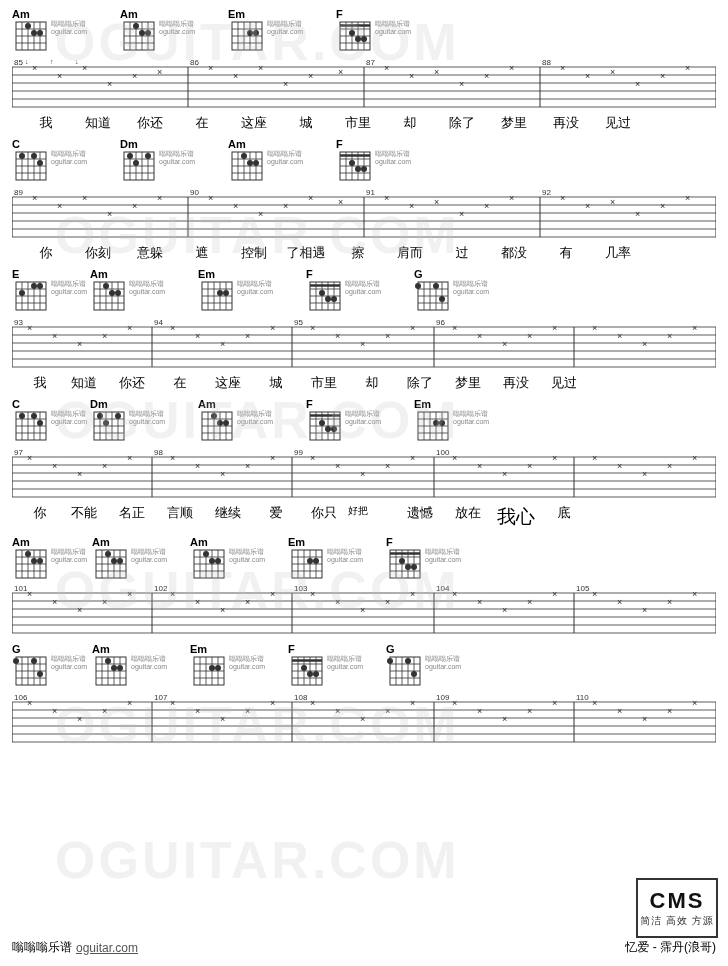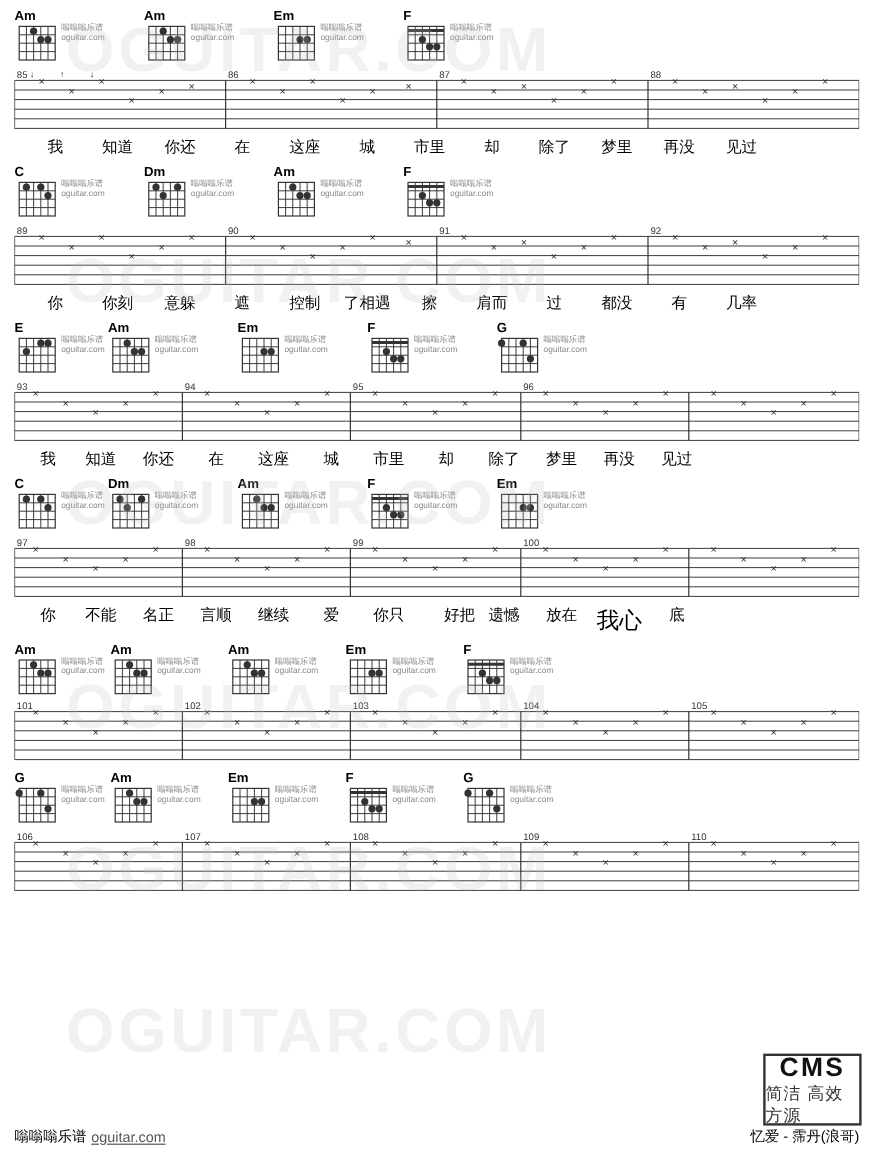--- a/index.html
+++ b/index.html
@@ -645,21 +645,21 @@
       <text x="680" y="14" font-size="9" fill="#333">×</text>
     </svg>
     <div style="display:flex;gap:0;padding-left:8px;margin-bottom:0;">
       <span style="display:inline-block;width:40px;text-align:center;font-size:13px;">你</span>
       <span style="display:inline-block;width:48px;text-align:center;font-size:13px;">不能</span>
       <span style="display:inline-block;width:48px;text-align:center;font-size:13px;">名正</span>
       <span style="display:inline-block;width:48px;text-align:center;font-size:13px;">言顺</span>
       <span style="display:inline-block;width:48px;text-align:center;font-size:13px;">继续</span>
       <span style="display:inline-block;width:48px;text-align:center;font-size:13px;">爱</span>
       <span style="display:inline-block;width:48px;text-align:center;font-size:13px;">你只</span>
-      <span style="display:inline-block;width:48px;text-align:right;font-size:13px;">好把</span>
+      <span style="display:inline-block;width:48px;text-align:left;font-size:10px;">好把</span>
       <span style="display:inline-block;width:48px;text-align:center;font-size:13px;">遗憾</span>
       <span style="display:inline-block;width:48px;text-align:center;font-size:13px;">放在</span>
       <span style="display:inline-block;width:48px;text-align:center;font-size:19px;">我心</span>
       <span style="display:inline-block;width:48px;text-align:center;font-size:13px;">底</span>
     </div>
   </div>
 
   <div class="section-wrapper" style="margin-top:6px;">
     <div style="display:flex;align-items:flex-end;margin-bottom:1px;gap:0px;">
       <div style="display:flex;flex-direction:column;align-items:flex-start;width:72px;">
@@ -951,16 +951,16 @@
   <div style="position:absolute;bottom:10px;left:12px;right:12px;display:flex;justify-content:space-between;align-items:center;">
     <div style="display:flex;align-items:center;gap:4px;font-size:12px;">
       <span>嗡嗡嗡乐谱</span>
       <span style="text-decoration:underline;color:#555;">oguitar.com</span>
     </div>
     <div style="font-size:12px;">忆爱 - 霈丹(浪哥)</div>
   </div>
 
   <div style="position:absolute;bottom:28px;right:10px;width:82px;height:60px;border:2px solid #333;display:flex;flex-direction:column;align-items:center;justify-content:center;background:#fff;">
     <div style="font-size:22px;font-weight:900;letter-spacing:2px;color:#111;">CMS</div>
-    <div style="font-size:14px;color:#333;letter-spacing:1px;">简洁 高效 方源</div>
+    <div style="font-size:10px;color:#333;letter-spacing:1px;">简洁 高效 方源</div>
   </div>
 
 </div>
 
 </body></html>

